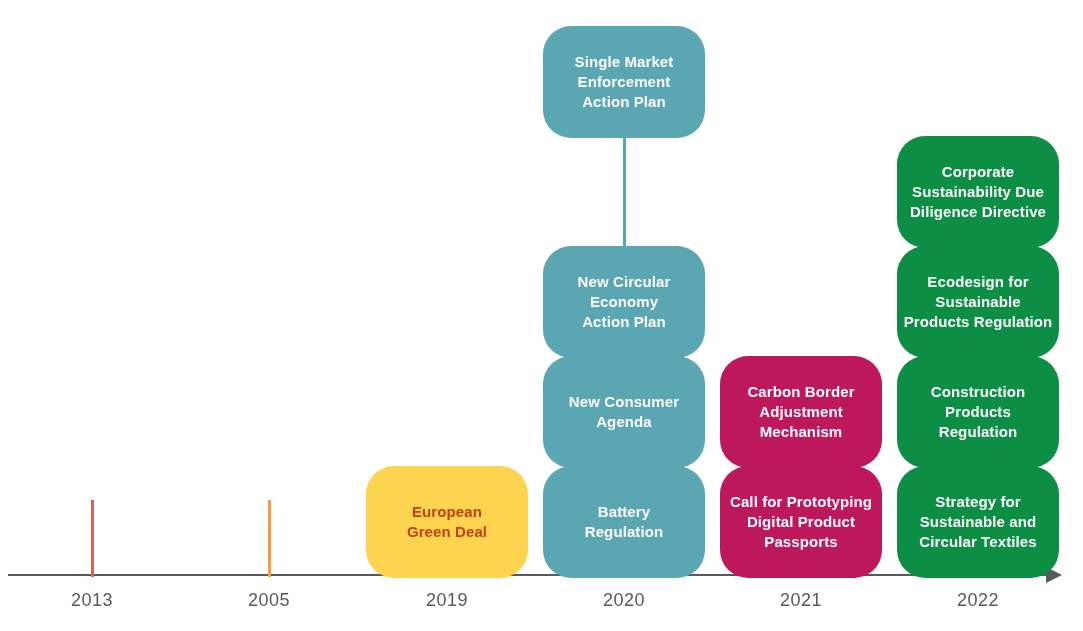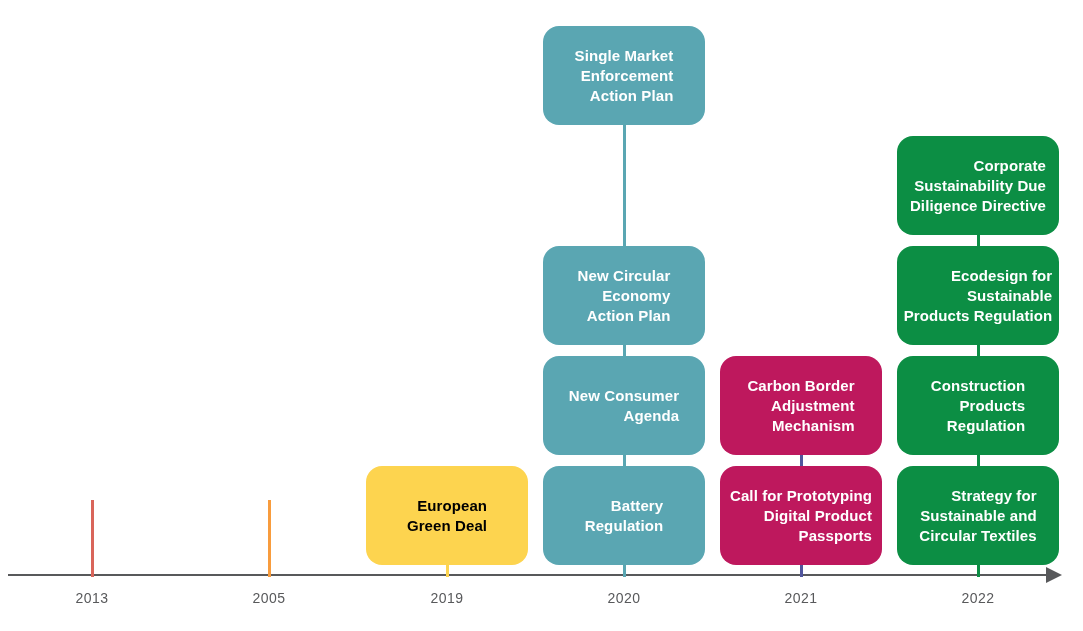--- a/index.html
+++ b/index.html
@@ -1,50 +1,50 @@
 <!DOCTYPE html>
 <html><head>
 <meta charset="utf-8">
 <style>
   html,body{margin:0;padding:0;background:#ffffff;}
   .stage{
     position:relative;width:1083px;height:631px;background:#ffffff;overflow:hidden;
     font-family:"Liberation Sans", sans-serif;
   }
   .box{
-    position:absolute;width:162px;height:99px;border-radius:16px;
-    display:flex;align-items:center;justify-content:center;text-align:right;
+    position:absolute;width:162px;height:112px;border-radius:28px;
+    display:flex;align-items:center;justify-content:center;text-align:center;
     z-index:2;
   }
   .lbl{
     white-space:pre-line;font-size:15px;line-height:20px;font-weight:bold;
     color:#ffffff;letter-spacing:0.1px;
   }
   .c-red{background:#d9655a;}
   .c-orange{background:#f89c3d;}
   .c-yellow{background:#fdd44f;}
-  .c-yellow .lbl{color:#000000;}
+  .c-yellow .lbl{color:#c2410c;}
   .c-teal{background:#5aa6b2;}
   .c-purple{background:#be185d;}
   .c-green{background:#0c8e44;}
   .vline{position:absolute;width:3px;z-index:1;}
   .vl-red{background:#d9655a;}
   .vl-orange{background:#f89c3d;}
   .vl-yellow{background:#fdd44f;}
   .vl-teal{background:#5aa6b2;}
   .vl-purple{background:#51569e;}
   .vl-green{background:#0c8e44;}
   .axis{position:absolute;left:8px;top:574px;width:1040px;height:2px;background:#58595b;z-index:0;}
   .arrow{
     position:absolute;left:1046px;top:567px;width:0;height:0;z-index:0;
     border-left:16px solid #58595b;border-top:8px solid transparent;border-bottom:8px solid transparent;
   }
   .year{
     position:absolute;top:590px;width:100px;text-align:center;
-    font-size:14px;color:#58595b;letter-spacing:0.5px;
+    font-size:18px;color:#58595b;letter-spacing:0.5px;
   }
 </style>
 </head>
 <body>
 
 <div class="stage">
 
   <div class="axis"></div>
   <div class="arrow"></div>
 

